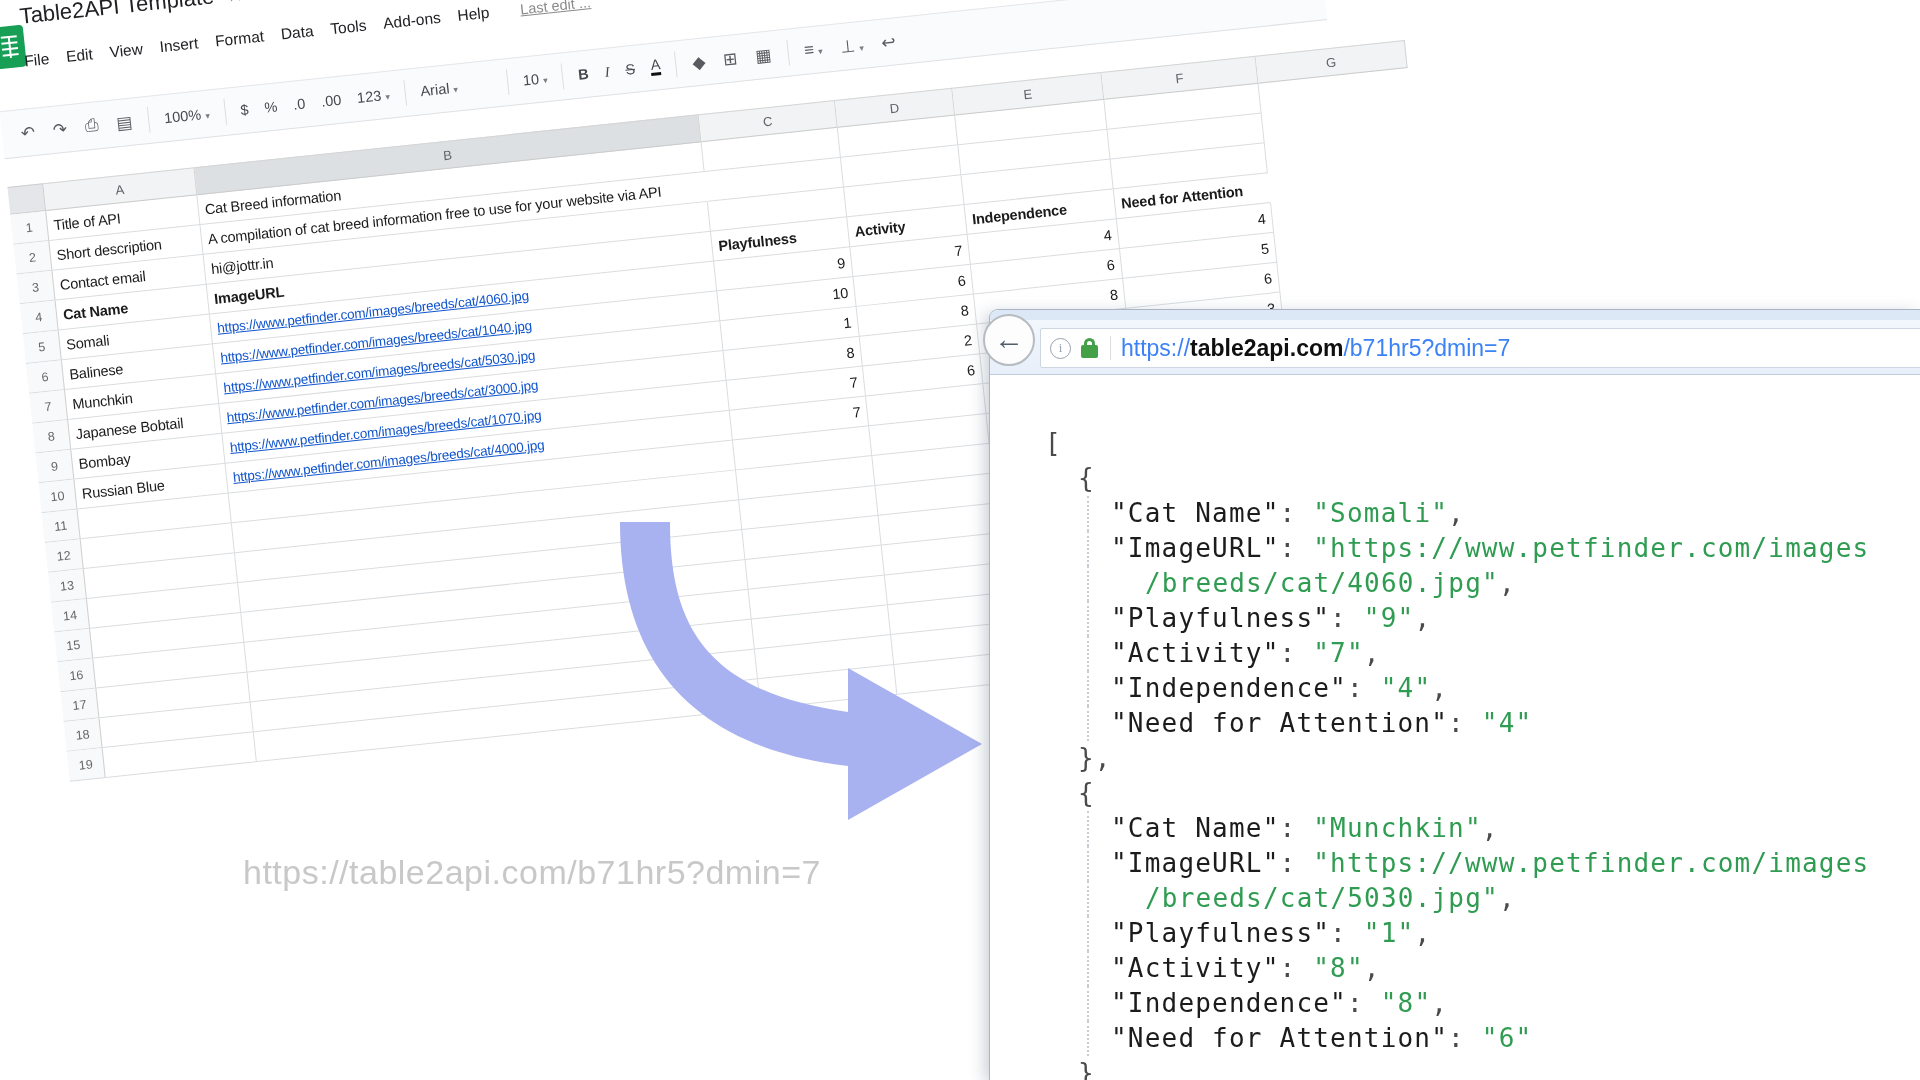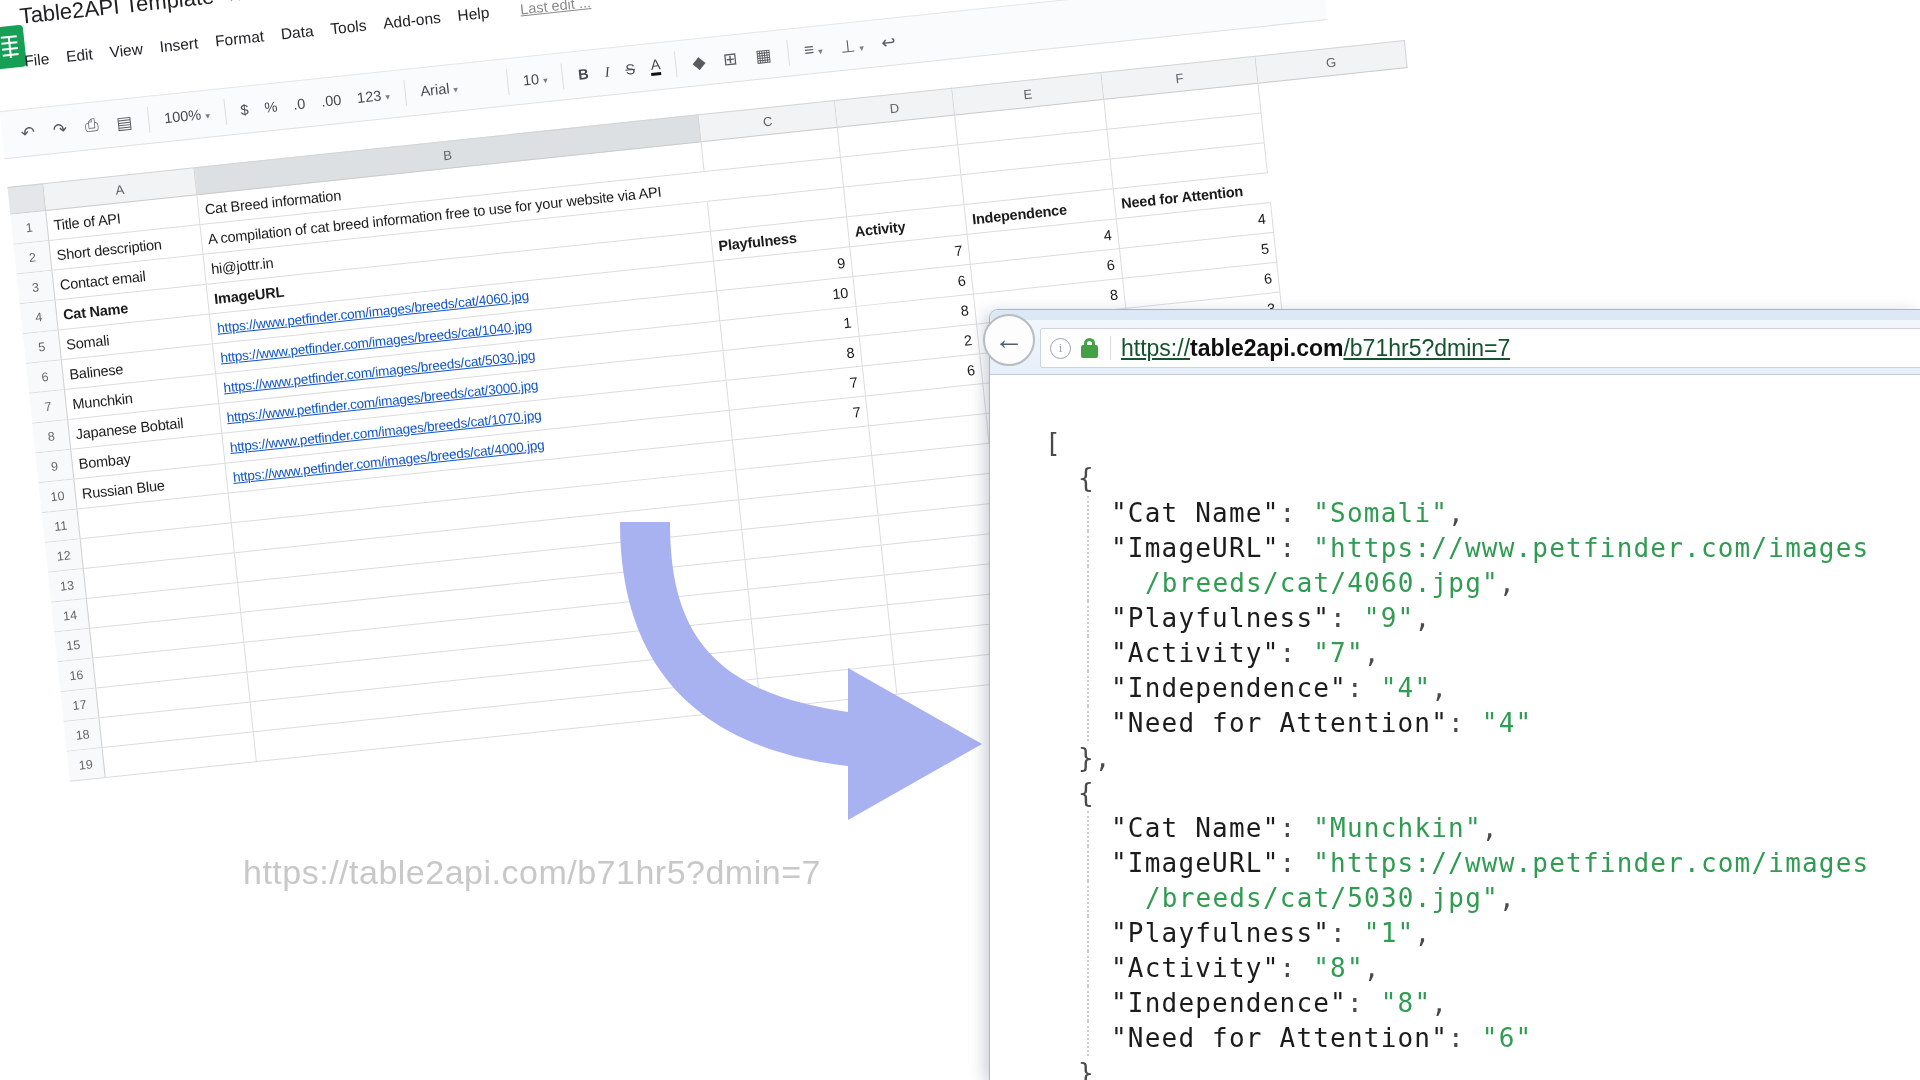--- a/index.html
+++ b/index.html
@@ -66,21 +66,21 @@
   .back-btn span{font-size:30px;font-weight:bold;color:#555f6b;line-height:1;margin-top:-3px;}
   .url-field{position:absolute;left:50px;top:8px;right:-2px;height:38px;background:#fff;
              border:1px solid #cdd6e0;border-radius:2px;display:flex;align-items:center;padding-left:9px;}
   .info-icon{width:19px;height:19px;border:1.5px solid #9aa2ad;border-radius:50%;color:#9aa2ad;
              font-size:13px;font-family:"Liberation Serif",serif;display:flex;align-items:center;justify-content:center;flex:0 0 auto;}
   .lock-icon{position:relative;width:17px;height:13px;background:#43a047;border-radius:2px;margin-left:10px;margin-top:6px;flex:0 0 auto;}
   .lock-icon:before{content:"";position:absolute;left:3px;top:-7px;width:11px;height:10px;border:3px solid #43a047;
              border-bottom:none;border-radius:6px 6px 0 0;box-sizing:border-box;}
   .url-sep{width:1px;height:24px;background:#dcdcdc;margin:0 10px 0 12px;}
   .url-text{font-size:23px;white-space:nowrap;overflow:hidden;}
-  .url-scheme,.url-path{color:#14532d;text-decoration:underline;}
+  .url-scheme,.url-path{color:#3b82f6;}
   .url-domain{color:#0f0f0f;font-weight:bold;}
 
   .brw-content{padding:51px 0 0 0;font-family:"DejaVu Sans Mono",monospace;font-size:26px;
                letter-spacing:1.2px;line-height:35px;color:#333;}
   .jline{position:relative;white-space:pre;}
   .jline.g:before{content:"";position:absolute;left:97px;top:0;bottom:0;border-left:2px dotted #c9cdd1;}
   .ind0{padding-left:55px;} .ind1{padding-left:88px;} .ind2{padding-left:121px;} .ind3{padding-left:155px;}
   .jk{color:#1c1c1c;} .jv{color:#2f9c52;} .jp{color:#4a4a4a;}
 </style>
 </head>

